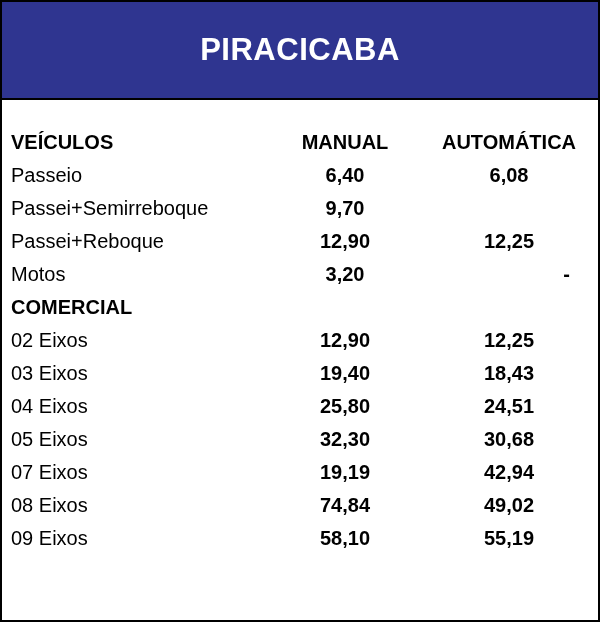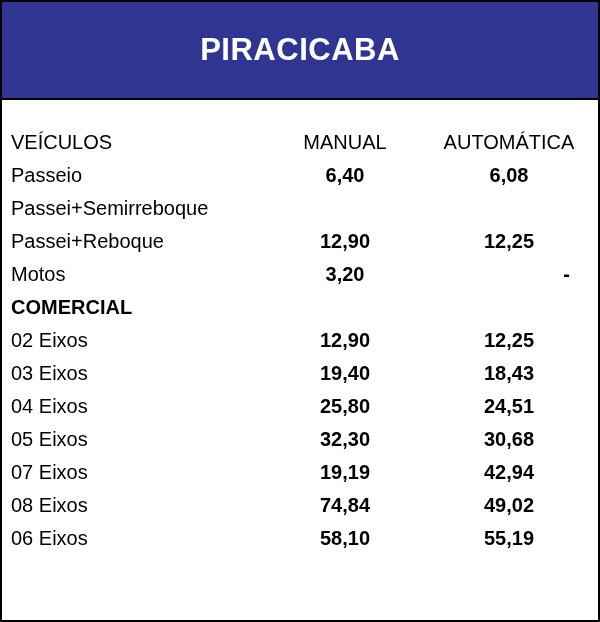--- a/index.html
+++ b/index.html
@@ -41,21 +41,21 @@
   }
   .row {
     display: grid;
     grid-template-columns: 1fr 150px 178px;
     height: 33px;
     align-items: center;
     padding-left: 9px;
   }
   .c-label { text-align: left; white-space: nowrap; }
   .c-manual, .c-auto { text-align: center; white-space: nowrap; font-weight: bold; }
-  .head .c-label, .head .c-manual, .head .c-auto { font-weight: normal; }
+  .head .c-label, .head .c-manual, .head .c-auto { font-weight: bold; }
   .section .c-label { font-weight: bold; }
   .c-auto.right { text-align: right; padding-right: 28px; }
 </style>
 </head>
 <body>
 
 <div class="card">
   <div class="header" style="background: rgb(47, 53, 144); color: rgb(255, 255, 255);">
     <div class="title">PIRACICABA</div>
   </div>
@@ -68,20 +68,21 @@
     </div>
     <div id="rows">
   <div class="row">
     <div class="c-label">Passeio</div>
     <div class="c-manual">6,40</div>
     <div class="c-auto">6,08</div>
   </div>
 
   <div class="row">
     <div class="c-label">Passei+Semirreboque</div>
+    <div class="c-manual">9,70</div>
   </div>
 
   <div class="row">
     <div class="c-label">Passei+Reboque</div>
     <div class="c-manual">12,90</div>
     <div class="c-auto">12,25</div>
   </div>
 
   <div class="row">
     <div class="c-label">Motos</div>
@@ -126,19 +127,19 @@
     <div class="c-auto">42,94</div>
   </div>
 
   <div class="row">
     <div class="c-label">08 Eixos</div>
     <div class="c-manual">74,84</div>
     <div class="c-auto">49,02</div>
   </div>
 
   <div class="row">
-    <div class="c-label">06 Eixos</div>
+    <div class="c-label">09 Eixos</div>
     <div class="c-manual">58,10</div>
     <div class="c-auto">55,19</div>
   </div>
 </div>
   </div>
 </div>
 
 </body></html>

